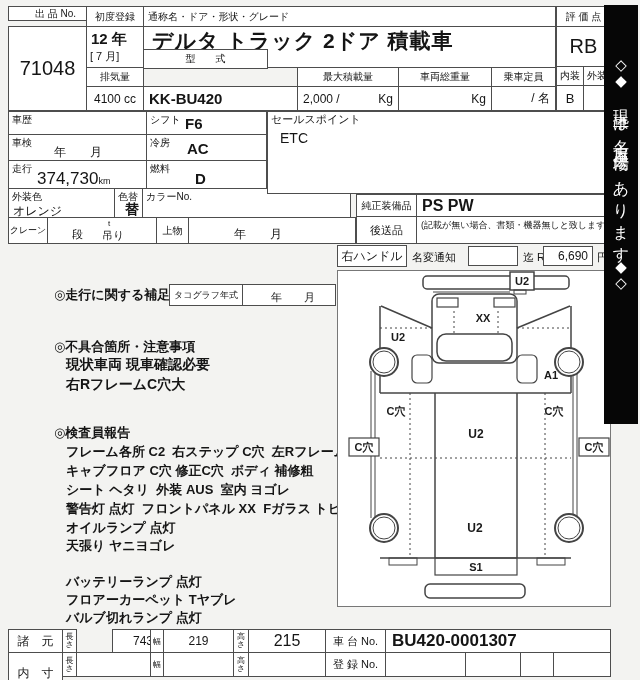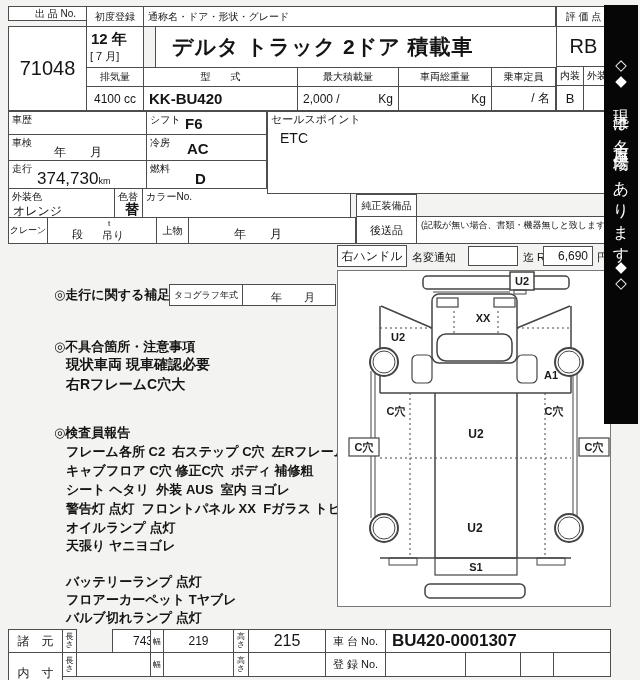--- a/index.html
+++ b/index.html
@@ -53,28 +53,28 @@
       <span>初度登録</span>
     </div>
   <div class="cell" style="left:86px;top:26px;width:58px;height:42px;">
     <div style="font-size:15px;font-weight:bold;padding:3px 0 0 4px;">12 年</div>
     <div style="font-size:11px;padding-left:3px;">[ 7 月]</div>
   </div>
 
   <div class="cell hdrL" style="left:143px;top:6px;width:413px;height:21px;">
       <span>通称名・ドア・形状・グレード</span>
     </div>
-  <div class="cell" style="left:143px;top:26px;width:413px;height:42px;display:flex;align-items:center;padding-left:16px;font-size:21px;font-weight:bold;letter-spacing:1px;margin-left:12px;">
+  <div class="cell" style="left:143px;top:26px;width:413px;height:42px;display:flex;align-items:flex-start;padding-left:8px;font-size:21px;font-weight:bold;letter-spacing:1px;">
       <span>デルタ トラック 2ドア 積載車</span>
     </div>
 
   <div class="cell hdr" style="left:86px;top:67px;width:58px;height:20px;">
       <span>排気量</span>
     </div>
-  <div class="cell hdr" style="left:143px;top:67px;width:155px;height:20px;font-family:Liberation Serif, serif;">
+  <div class="cell hdr" style="left:143px;top:49px;width:125px;height:20px;font-family:Liberation Serif, serif;">
       <span>型　　式</span>
     </div>
   <div class="cell hdr" style="left:297px;top:67px;width:102px;height:20px;">
       <span>最大積載量</span>
     </div>
   <div class="cell hdr" style="left:398px;top:67px;width:94px;height:20px;">
       <span>車両総重量</span>
     </div>
   <div class="cell hdr" style="left:491px;top:67px;width:65px;height:20px;">
       <span>乗車定員</span>
@@ -169,20 +169,23 @@
     <span class="txt" style="left:45px;top:8px;font-size:12px;">年　　月</span>
   </div>
 
   <div class="cell" style="left:267px;top:111px;width:344px;height:83px;border-width:1px;">
     <span class="toplbl" style="font-size:11px;">セールスポイント</span>
     <span class="txt" style="left:12px;top:18px;font-size:14px;">ETC</span>
   </div>
 
   <div class="cell vcenter" style="left:356px;top:194px;width:61px;height:23px;font-size:10px;">
       <span>純正装備品</span>
+    </div>
+  <div class="cell" style="left:416px;top:194px;width:195px;height:23px;display:flex;align-items:center;padding-left:5px;font-size:16px;font-weight:bold;">
+      <span>PS PW</span>
     </div>
 
   <div class="cell vcenter" style="left:356px;top:216px;width:61px;height:28px;font-size:11px;">
       <span>後送品</span>
     </div>
   <div class="cell" style="left:416px;top:216px;width:195px;height:28px;">
     <span class="txt" style="left:4px;top:2px;font-size:9px;">(記載が無い場合、書類・機器無しと致します)</span>
   </div>
 
   <div class="cell vcenter" style="left:337px;top:245px;width:70px;height:22px;font-size:12px;">

